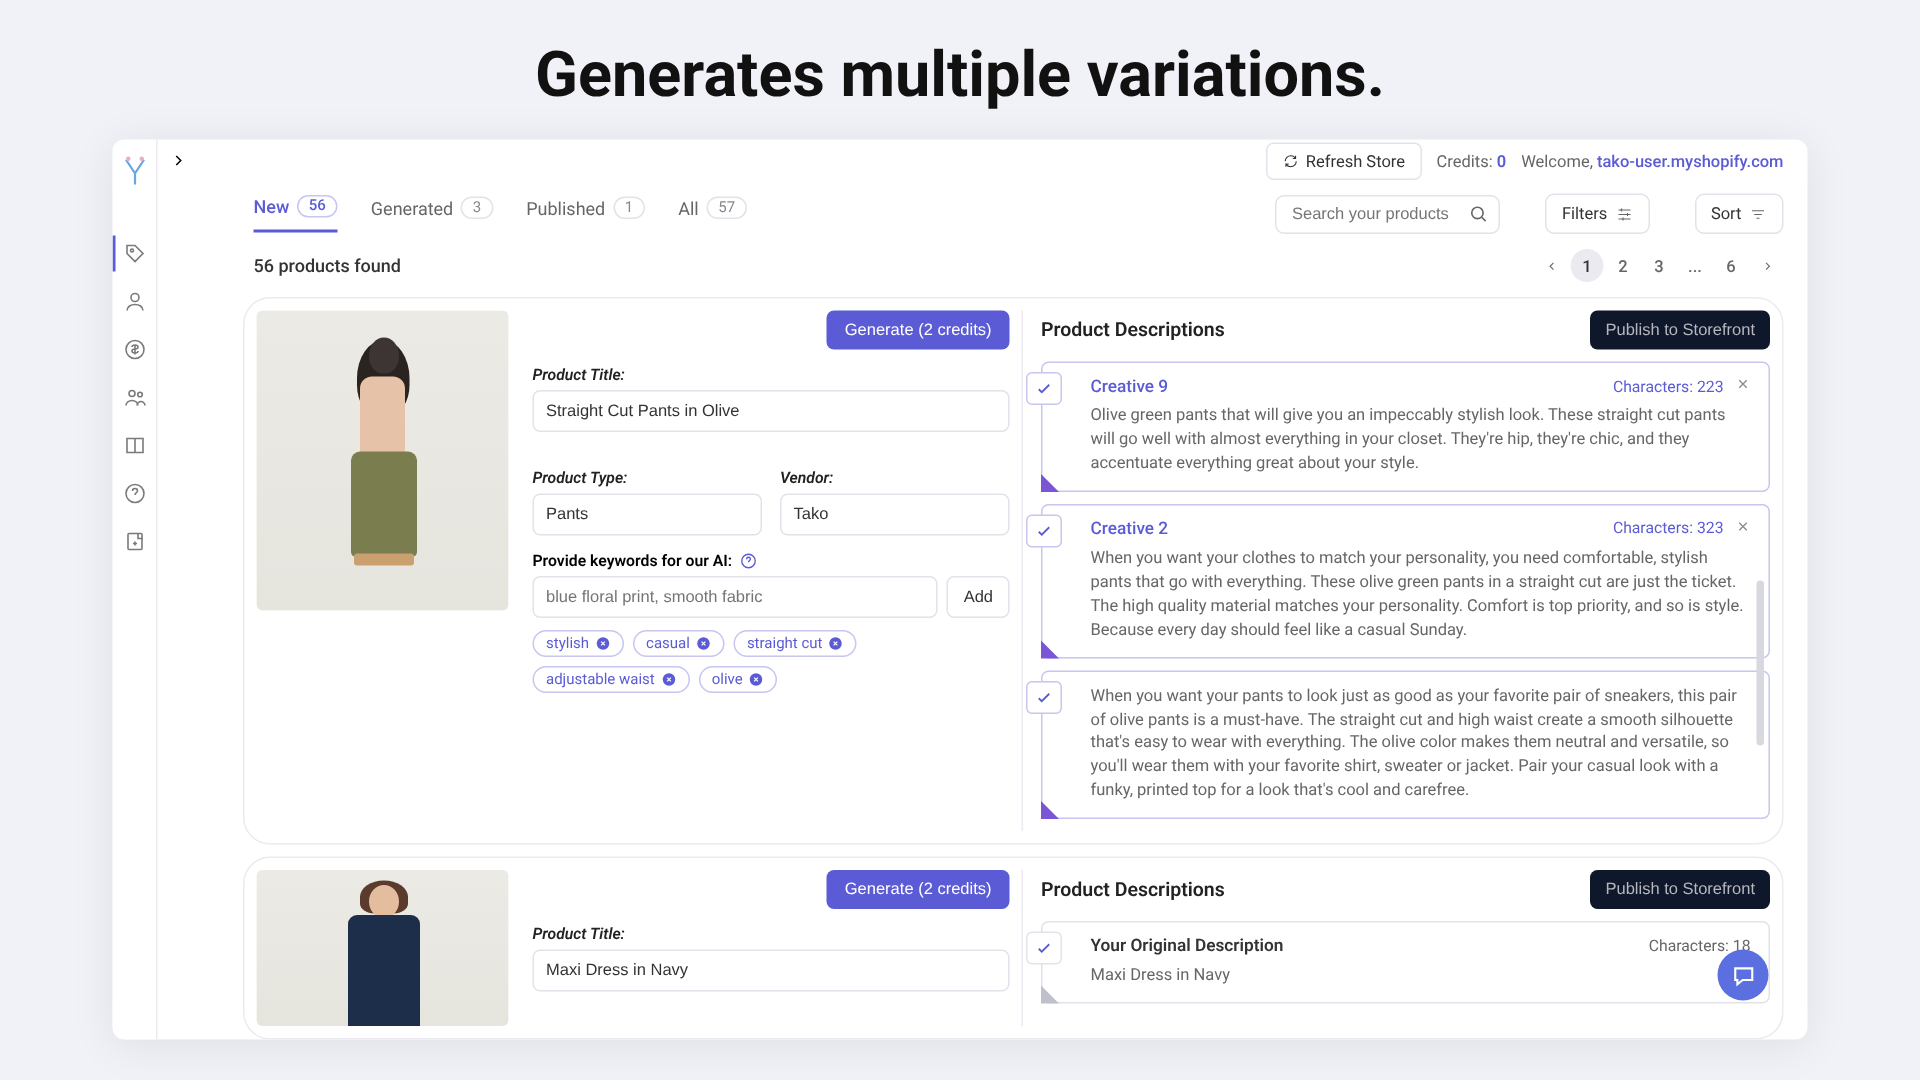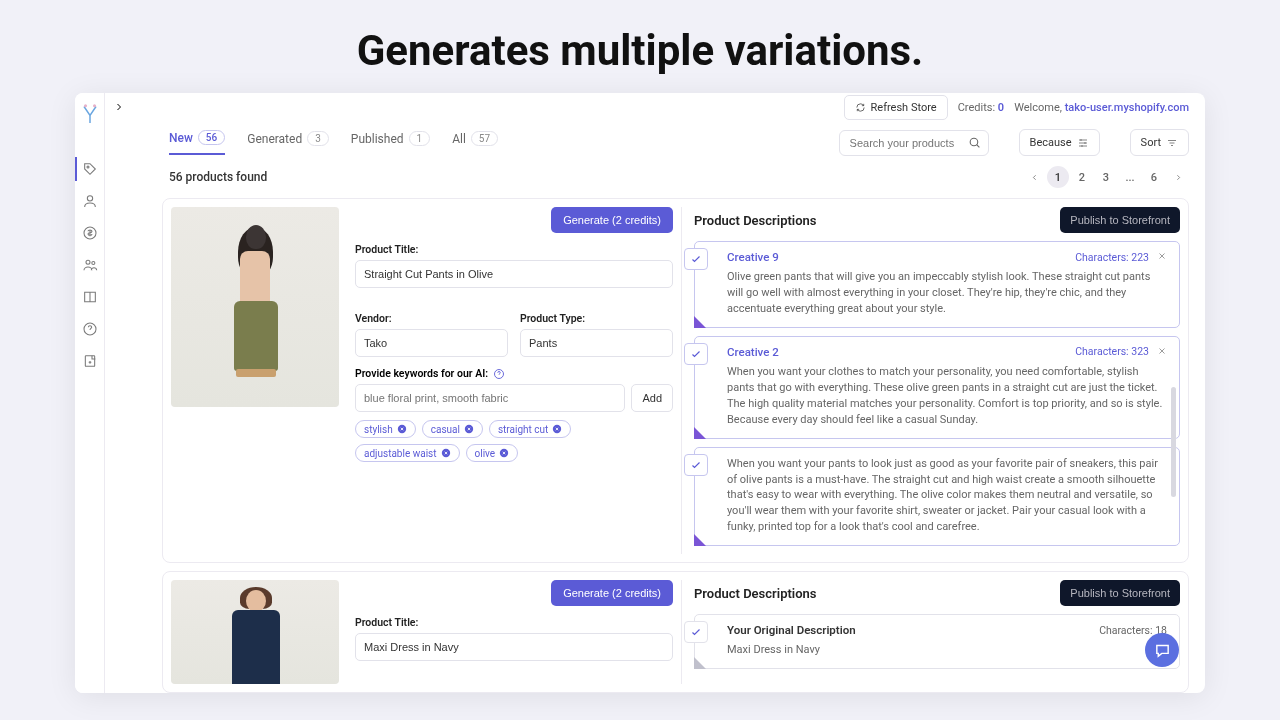--- a/index.html
+++ b/index.html
@@ -32,36 +32,36 @@
   .search-icon { position:absolute; right:8px; top:6px; width:13px; height:13px; stroke:#666; fill:none; stroke-width:2;}
   .filter-btn, .sort-btn { border:1px solid #e2e2ea; border-radius:6px; padding:6px 10px; font-size:11px; display:flex; align-items:center; gap:5px; color:#333; cursor:pointer;}
   .filter-btn svg, .sort-btn svg { width:12px; height:12px; stroke:#666; fill:none; stroke-width:1.6;}
   .subbar { display:flex; align-items:center; padding:10px 16px 4px 64px; font-size:12px; color:#333; font-weight:500;}
   .subbar .spacer { flex:1; }
   .pagination { display:flex; align-items:center; gap:2px;}
   .page-btn { width:22px; height:22px; font-size:11px; display:flex; align-items:center; justify-content:center; color:#666; border-radius:50%; cursor:pointer;}
   .page-btn.active { background:#eceaf1; color:#333;}
   .page-btn svg { width:9px; height:9px; stroke:#666; fill:none; stroke-width:2;}
   .content { flex:1; overflow:hidden; padding:6px 16px 0 57px;}
-  .card { border:1px solid #eceaf1; border-radius:8px; display:flex; padding:8px; margin-bottom:8px;}
+  .card { border:1px solid #eceaf1; border-radius:18px; display:flex; padding:8px; margin-bottom:8px;}
   .card-left { width:510px; display:flex; gap:16px;}
   .prod-img { width:168px; height:200px; border-radius:4px; background:#ebebe4 linear-gradient(180deg,#eceae5,#e5e5de); display:flex;align-items:center;justify-content:center; position:relative; overflow:hidden;}
   .img1-figure { position:absolute; top:18px; width:50px; height:160px;}
   .img1-head { position:absolute; left:16px; top:0; width:20px; height:24px; background:#3c3534; border-radius:50% 50% 46% 46%;}
   .img1-hair { position:absolute; left:8px; top:2px; width:35px; height:50px; background:#2a2320; border-radius:50% 50% 40% 40%;}
   .img1-torso { position:absolute; left:10px; top:26px; width:30px; height:56px; background:#e6c3a8; border-radius:8px 8px 4px 4px;}
   .img1-pants { position:absolute; left:4px; top:76px; width:44px; height:70px; background:#7a7d4d; border-radius:6px 6px 3px 3px;}
   .img1-feet { position:absolute; left:6px; top:144px; width:40px; height:8px; background:#c9a06e; border-radius:2px;}
   .img2-figure { position:absolute; top:10px; width:50px;}
   .img2-head { position:absolute; left:16px; top:0; width:20px; height:22px; background:#e4bd9f; border-radius:50%;}
   .img2-hair { position:absolute; left:10px; top:-3px; width:32px; height:22px; background:#5a3b2c; border-radius:50% 50% 30% 30%;}
   .img2-body { position:absolute; left:2px; top:20px; width:48px; height:78px; background:#1d2e4a; border-radius:6px 6px 3px 3px;}
   .card-form { flex:1; padding-right:8px;}
   .gen-btn { float:right; background:#5b5bd6; color:#fff; border:none; border-radius:5px; padding:7px 12px; font-size:11px; font-weight:500; cursor:pointer;}
-  .field-label { display:block; font-size:10.5px; font-weight:600; color:#222; margin:24px 0 4px;}
+  .field-label { display:block; font-size:10.5px; font-weight:600; color:#222; margin:24px 0 4px;font-style:italic;}
   .card-form .first-label { margin-top:36px;}
   .text-input { width:100%; border:1px solid #e2e2ea; border-radius:5px; padding:7px 8px; font-size:11px; color:#333; outline:none;}
   .row-2 { display:flex; gap:12px; }
   .row-2 > div { flex:1; }
   .keywords-row { display:flex; gap:6px; }
   .keywords-input { flex:1; }
   .add-btn { border:1px solid #e2e2ea; border-radius:5px; padding:6px 10px; font-size:11px; color:#333; background:#fff; cursor:pointer;}
   .kw-label-wrap { display:flex; align-items:center; gap:5px; margin:10px 0 4px; font-size:10.5px; font-weight:600;}
   .help-icon { width:12px;height:12px; stroke:#5b5bd6; fill:none; stroke-width:1.8;}
   .tags { display:flex; gap:6px; flex-wrap:wrap; margin-top:8px;}
@@ -170,21 +170,21 @@
         </div>
       <div class="spacer"></div>
       <div class="search-wrap">
         <input class="search-input" placeholder="Search your products" style="">
         <svg class="search-icon" viewBox="0 0 24 24">
             <circle cx="11" cy="11" r="7"></circle>
             <path d="M21 21l-5-5"></path>
           </svg>
       </div>
       <div class="filter-btn" style="margin-left:8px;">
-        <span>Because</span>
+        <span>Filters</span>
         <svg viewBox="0 0 24 24">
             <path d="M4 6h16M4 12h16M4 18h16M8 4v4M16 10v4M10 16v4"></path>
           </svg>
       </div>
       <div class="sort-btn" style="margin-left:8px;">
         <span>Sort</span>
         <svg viewBox="0 0 24 24">
             <path d="M4 7h16M7 12h10M10 17h4"></path>
           </svg>
       </div>
@@ -224,26 +224,26 @@
                 <div class="img1-pants"></div>
                 <div class="img1-feet"></div>
               </div>
           </div>
           <div class="card-form">
             <button class="gen-btn">Generate (2 credits)</button>
             <label class="field-label first-label">Product Title:</label>
             <input class="text-input" value="Straight Cut Pants in Olive" style="">
             <div class="row-2">
               <div>
+                <label class="field-label">Product Type:</label>
+                <input class="text-input" value="Pants" style="">
+              </div>
+              <div>
                 <label class="field-label">Vendor:</label>
                 <input class="text-input" value="Tako" style="">
-              </div>
-              <div>
-                <label class="field-label">Product Type:</label>
-                <input class="text-input" value="Pants" style="">
               </div>
             </div>
             <div class="kw-label-wrap">
               <span>Provide keywords for our AI:</span>
               <svg class="help-icon" viewBox="0 0 24 24">
                   <circle cx="12" cy="12" r="9"></circle>
                   <path d="M9.5 9.5a2.5 2.5 0 015 0c0 1.5-2.5 2-2.5 4M12 17h.01"></path>
                 </svg>
             </div>
             <div class="keywords-row">

